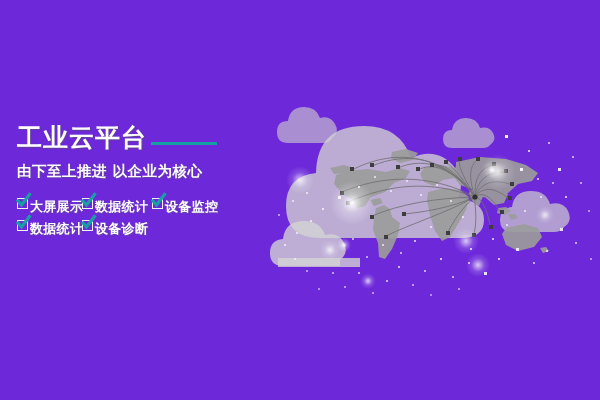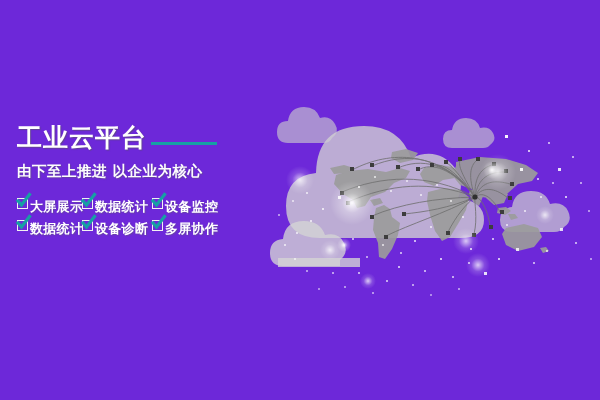--- a/index.html
+++ b/index.html
@@ -389,24 +389,16 @@
 
       <div class="feature-item">
         <span class="check-icon">
           <svg viewBox="0 0 15 15">
               <path d="M2,7 L5.5,11 L13.5,0.5" fill="none" stroke="#17a0a4" stroke-width="3.2" stroke-linecap="square"></path>
             </svg>
         </span>
         <span class="feature-label">设备诊断</span>
       </div>
 
-      <div class="feature-item">
-        <span class="check-icon">
-          <svg viewBox="0 0 15 15">
-              <path d="M2,7 L5.5,11 L13.5,0.5" fill="none" stroke="#17a0a4" stroke-width="3.2" stroke-linecap="square"></path>
-            </svg>
-        </span>
-        <span class="feature-label">多屏协作</span>
-      </div>
 
     </div>
   </div>
 </div>
 
 </body></html>

